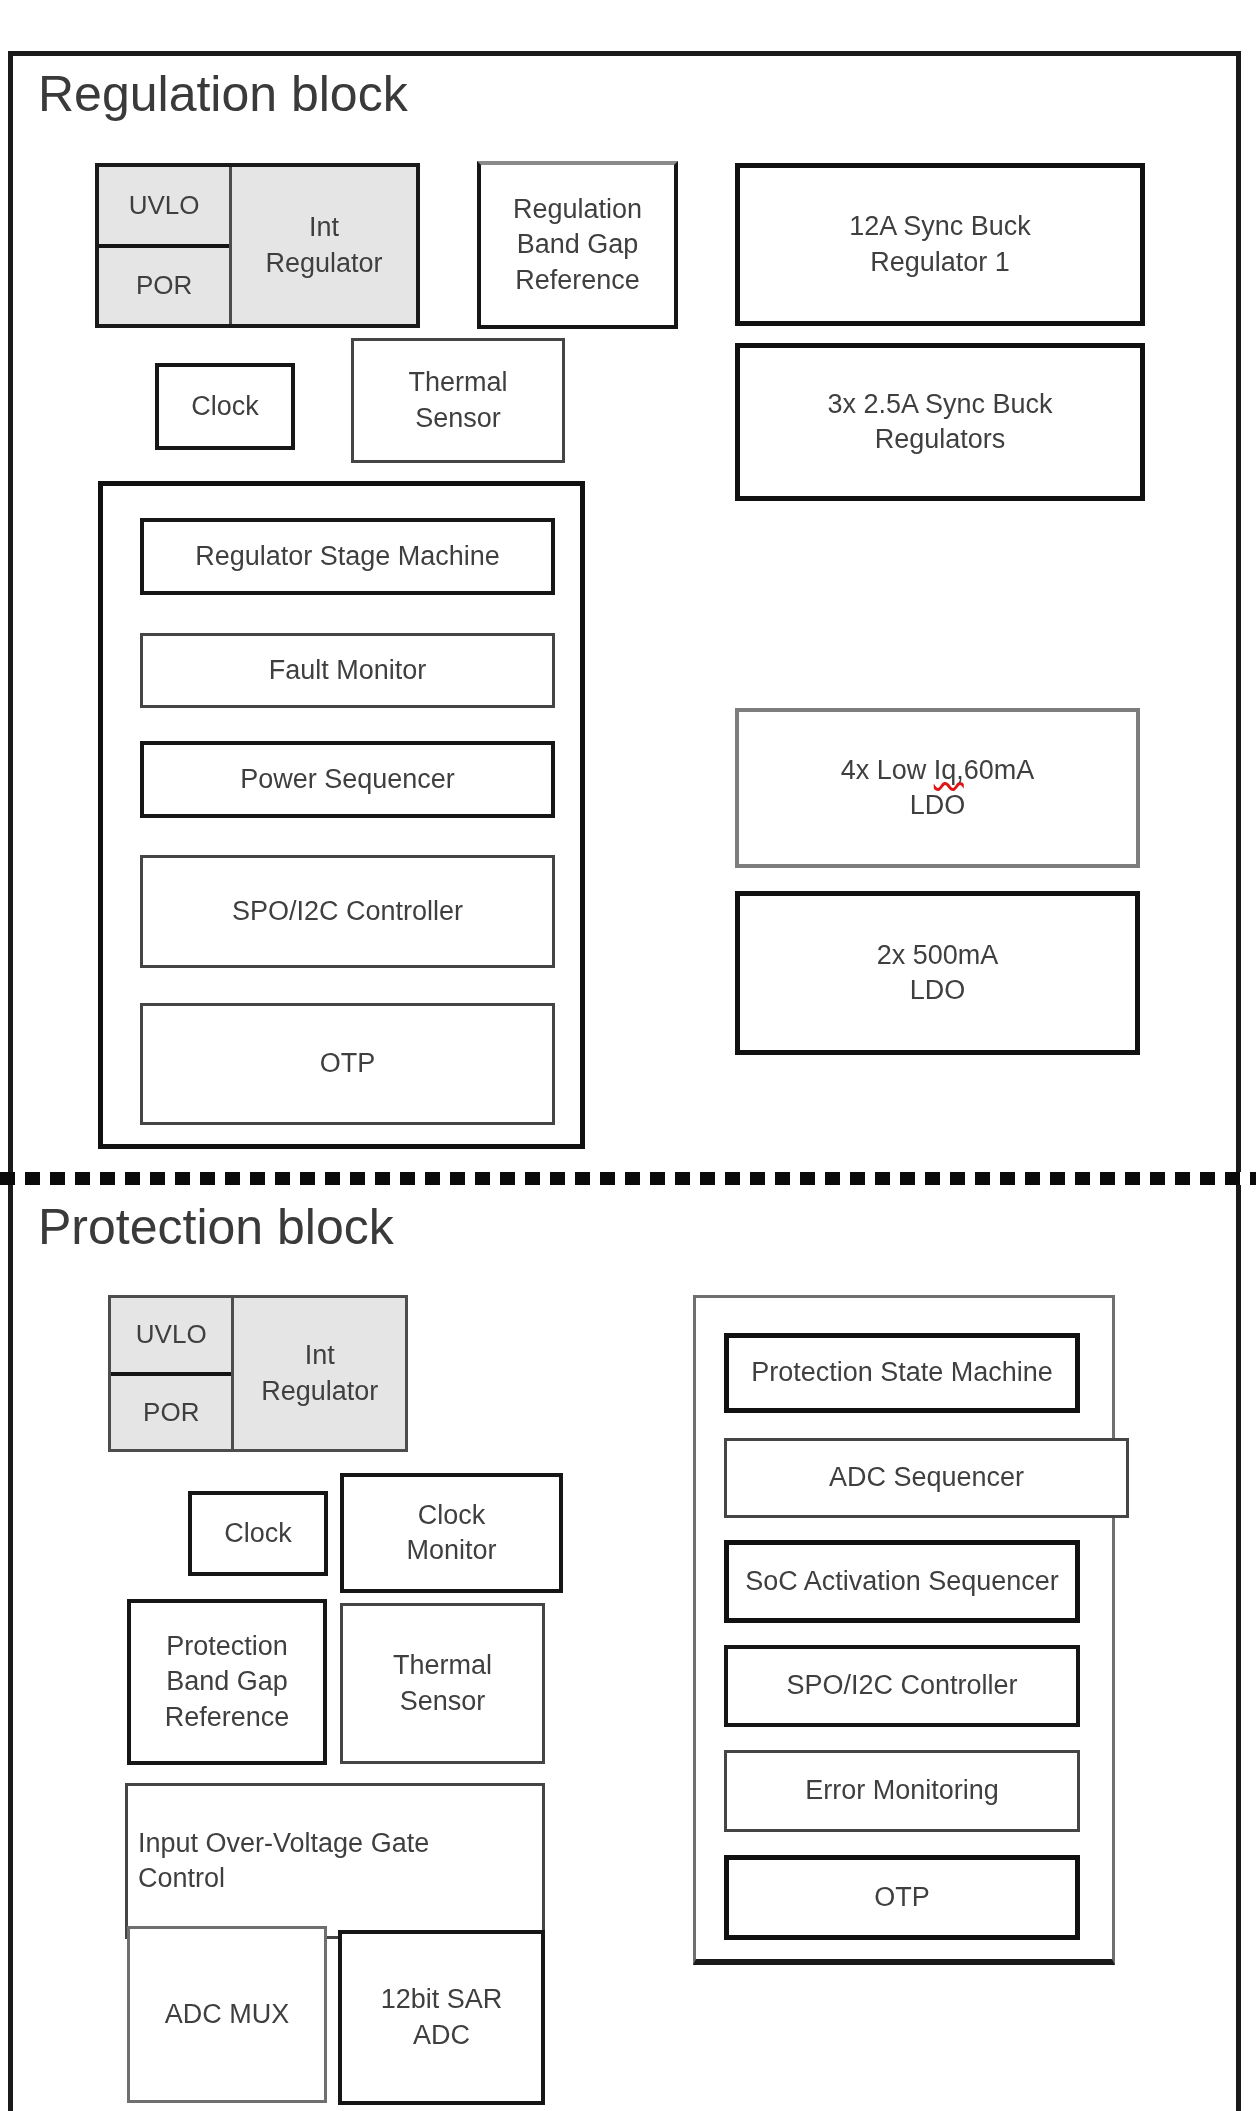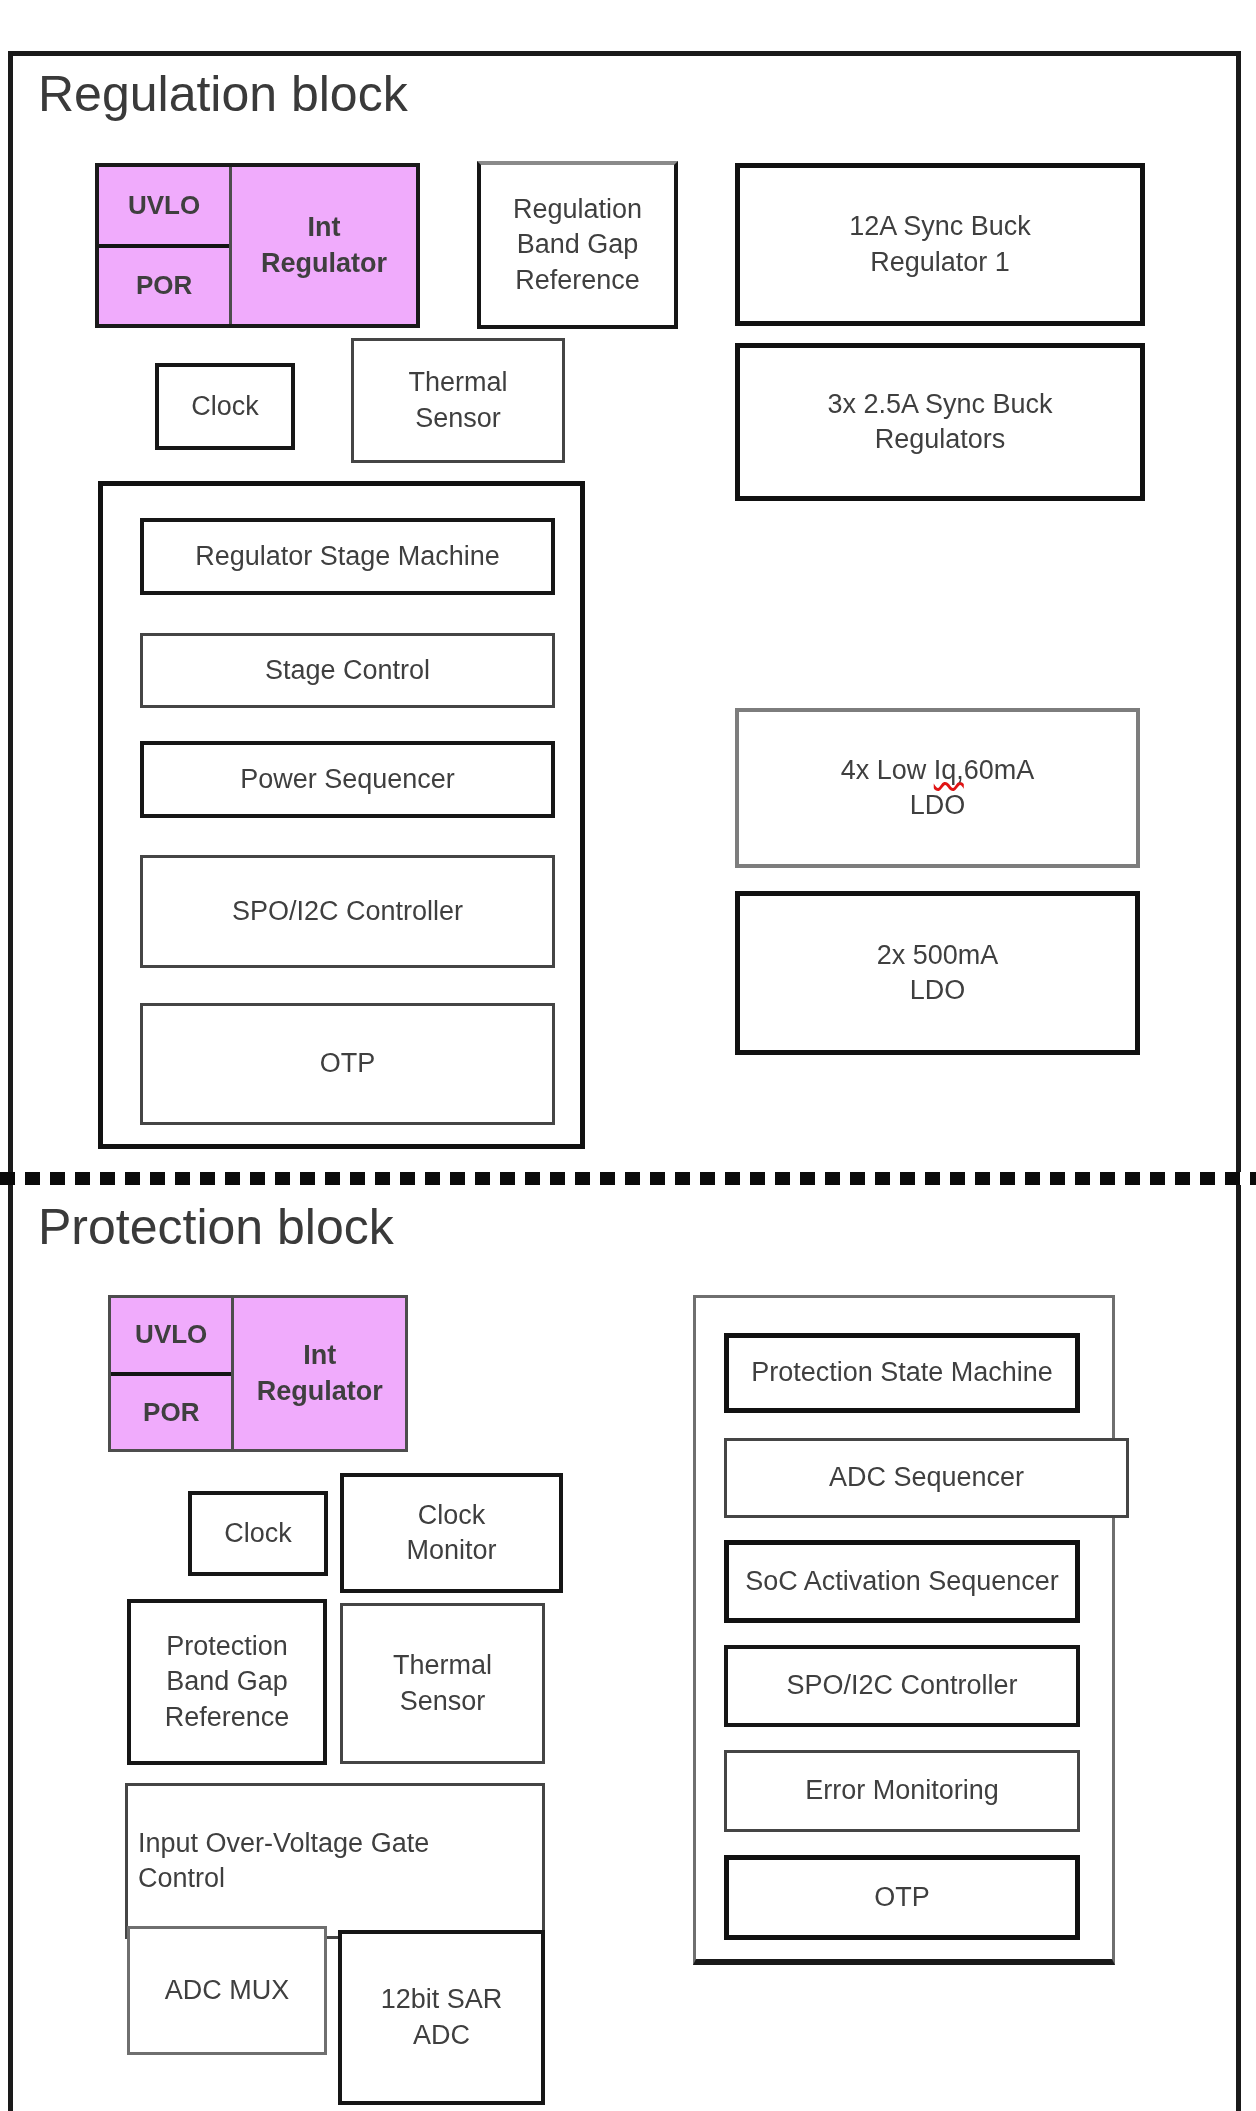--- a/index.html
+++ b/index.html
@@ -25,21 +25,21 @@
   .b3g{border:3px solid #6f6f6f;}
   .b4g{border:4px solid #7d7d7d;}
   .w130{max-width:130px;display:inline-block;}
   .w140{max-width:140px;display:inline-block;}
   .w150{max-width:150px;display:inline-block;}
   .w170{max-width:170px;display:inline-block;}
   .w240{max-width:240px;display:inline-block;}
   .w280{max-width:280px;display:inline-block;}
   .w330{max-width:330px;display:inline-block;}
   .left-align{justify-content:flex-start;text-align:left;padding-left:10px;}
-  .group{position:absolute;box-sizing:border-box;background:#f0abfc;display:flex;font-weight:bold;}
+  .group{position:absolute;box-sizing:border-box;background:#e5e5e5;display:flex;}
   .g-reg{border:4px solid #1a1a1a;}
   .g-prot{border:3px solid #4d4d4d;}
   .col-left{width:42%;display:flex;flex-direction:column;border-right:3px solid #4d4d4d;box-sizing:border-box;}
   .cell{flex:1;display:flex;align-items:center;justify-content:center;font-size:26px;}
   .cell-top{border-bottom:4px solid #141414;box-sizing:border-box;}
   .col-right{flex:1;display:flex;align-items:center;justify-content:center;text-align:center;font-size:27px;line-height:1.3;}
   .dashed-sep{
     position:absolute;left:0;top:1129px;width:1256px;height:13px;
     background:repeating-linear-gradient(to right,#0a0a0a 0 15px,#ffffff 15px 25px);
   }
@@ -92,21 +92,21 @@
   <div class="box b5k" style="left:735px;top:300px;width:410px;height:158px;">
     <span class="w280">3x 2.5A Sync Buck Regulators</span>
   </div>
 
   <div class="box b5k" style="left:98px;top:438px;width:487px;height:668px;"></div>
 
   <div class="box b4k" style="left:140px;top:475px;width:415px;height:77px;">
     <span>Regulator Stage Machine</span>
   </div>
   <div class="box b3d" style="left:140px;top:590px;width:415px;height:75px;">
-    <span>Stage Control</span>
+    <span>Fault Monitor</span>
   </div>
   <div class="box b4k" style="left:140px;top:698px;width:415px;height:77px;">
     <span>Power Sequencer</span>
   </div>
   <div class="box b3d" style="left:140px;top:812px;width:415px;height:113px;">
     <span>SPO/I2C Controller</span>
   </div>
   <div class="box b3d" style="left:140px;top:960px;width:415px;height:122px;">
     <span>OTP</span>
   </div>
@@ -153,21 +153,21 @@
   </div>
 
   <div class="box b3d" style="left:340px;top:1560px;width:205px;height:161px;">
     <span class="w140">Thermal Sensor</span>
   </div>
 
   <div class="box b3d left-align" style="left:125px;top:1740px;width:420px;height:156px;">
     <span class="w330">Input Over-Voltage Gate Control</span>
   </div>
 
-  <div class="box b3g" style="left:127px;top:1883px;width:200px;height:129px;">
+  <div class="box b3g" style="left:127px;top:1883px;width:200px;height:177px;">
     <span>ADC MUX</span>
   </div>
 
   <div class="box b4k" style="left:338px;top:1887px;width:207px;height:175px;">
     <span class="w140">12bit SAR ADC</span>
   </div>
 
   <div class="box b3g" style="left:693px;top:1252px;width:422px;height:670px;border-bottom-color:#1a1a1a;border-bottom-width:6px;"></div>
 
   <div class="box b5k" style="left:724px;top:1290px;width:356px;height:80px;">

